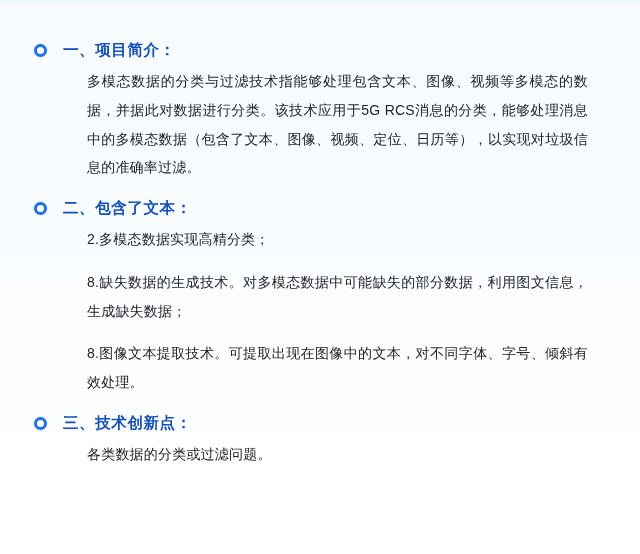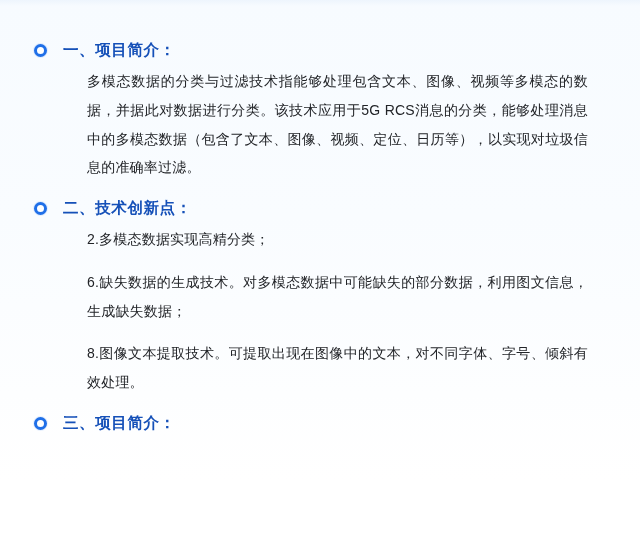--- a/index.html
+++ b/index.html
@@ -88,29 +88,32 @@
       <span class="heading-text">一、项目简介：</span>
     </div>
     <div class="body-block">
       <p class="para">多模态数据的分类与过滤技术指能够处理包含文本、图像、视频等多模态的数据，并据此对数据进行分类。该技术应用于5G RCS消息的分类，能够处理消息中的多模态数据（包含了文本、图像、视频、定位、日历等），以实现对垃圾信息的准确率过滤。</p>
     </div>
   </div>
 
   <div class="section">
     <div class="heading">
       <span class="bullet"></span>
-      <span class="heading-text">二、技术创新点：</span>
+      <span class="heading-text">二、包含了文本：</span>
     </div>
     <div class="body-block">
       <p class="para numbered">2.多模态数据实现高精分类；</p>
-      <p class="para numbered">6.缺失数据的生成技术。对多模态数据中可能缺失的部分数据，利用图文信息，生成缺失数据；</p>
+      <p class="para numbered">8.缺失数据的生成技术。对多模态数据中可能缺失的部分数据，利用图文信息，生成缺失数据；</p>
       <p class="para numbered">8.图像文本提取技术。可提取出现在图像中的文本，对不同字体、字号、倾斜有效处理。</p>
     </div>
   </div>
 
   <div class="section">
     <div class="heading">
       <span class="bullet"></span>
-      <span class="heading-text">三、项目简介：</span>
+      <span class="heading-text">三、技术创新点：</span>
+    </div>
+    <div class="body-block">
+      <p class="para">各类数据的分类或过滤问题。</p>
     </div>
   </div>
 
 </div>
 
 </body></html>

